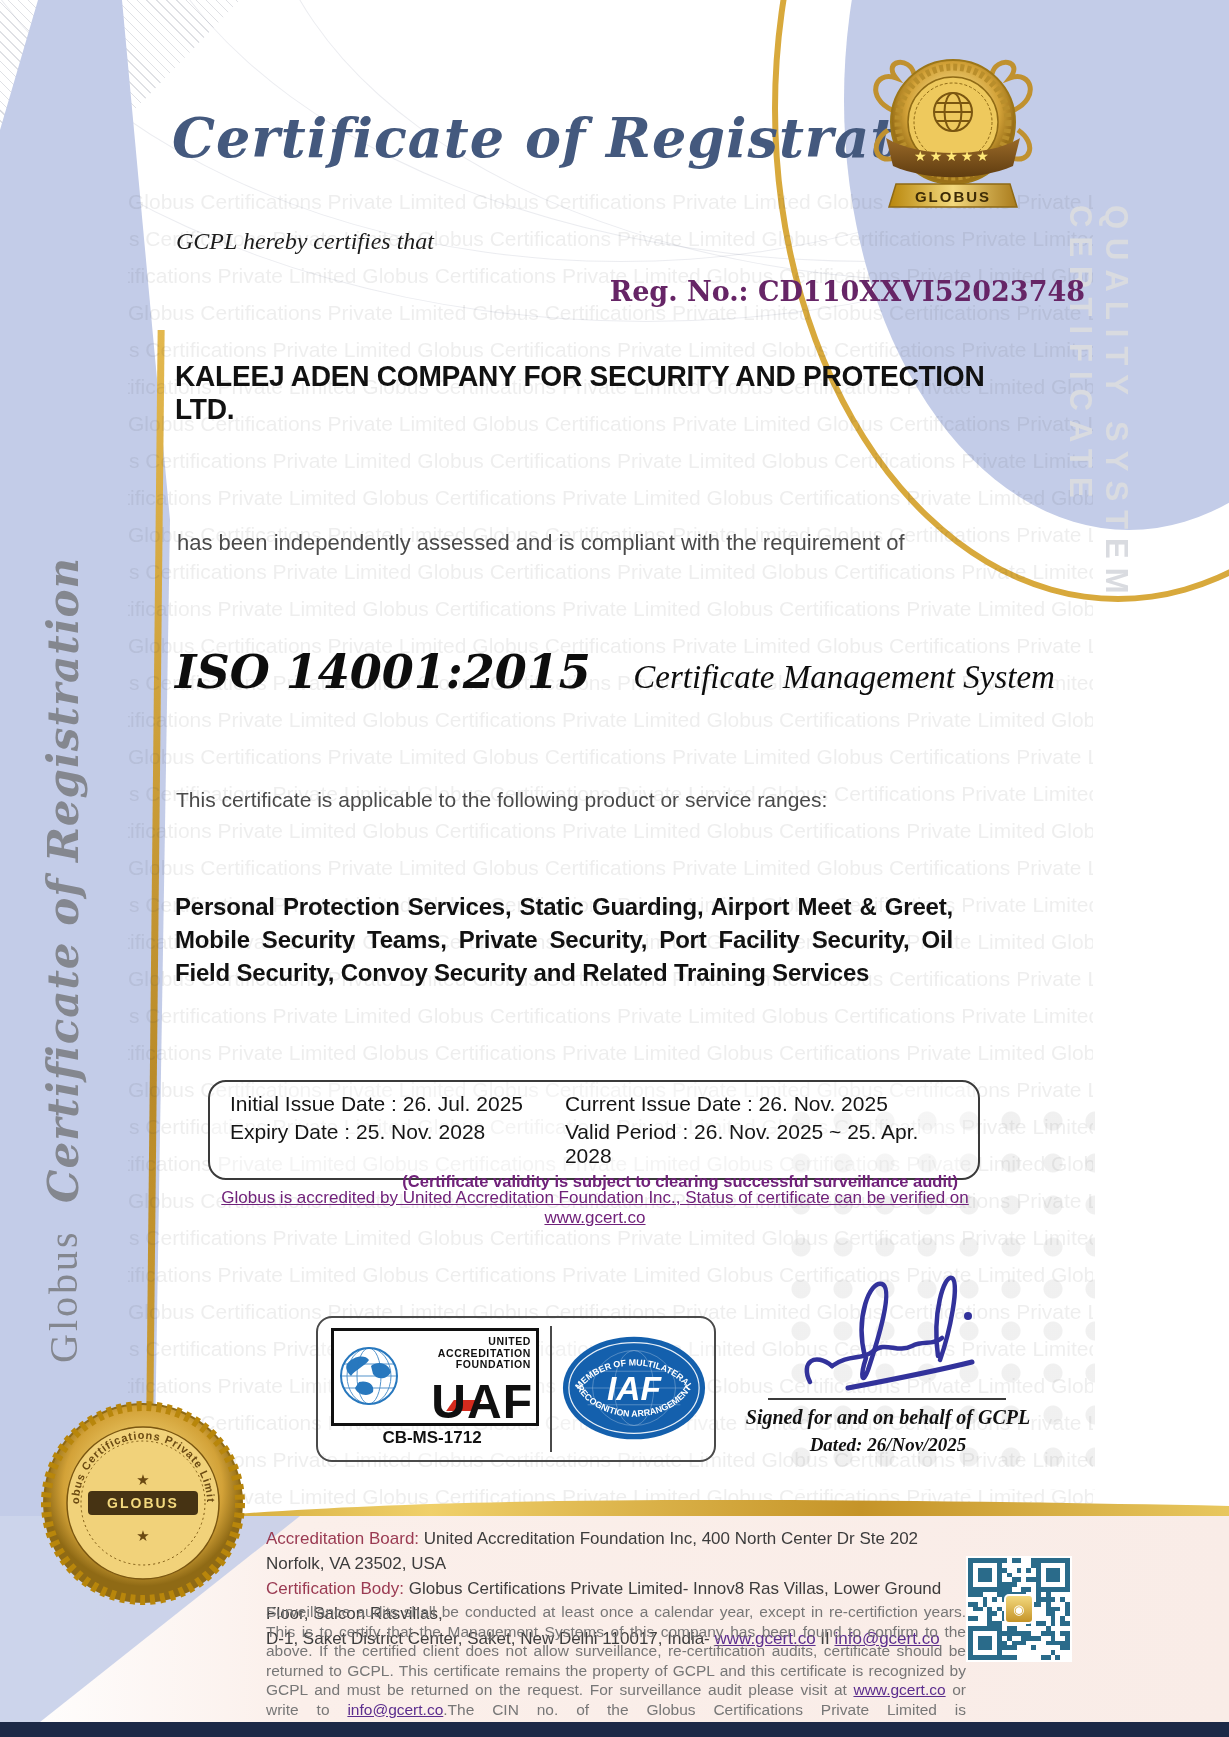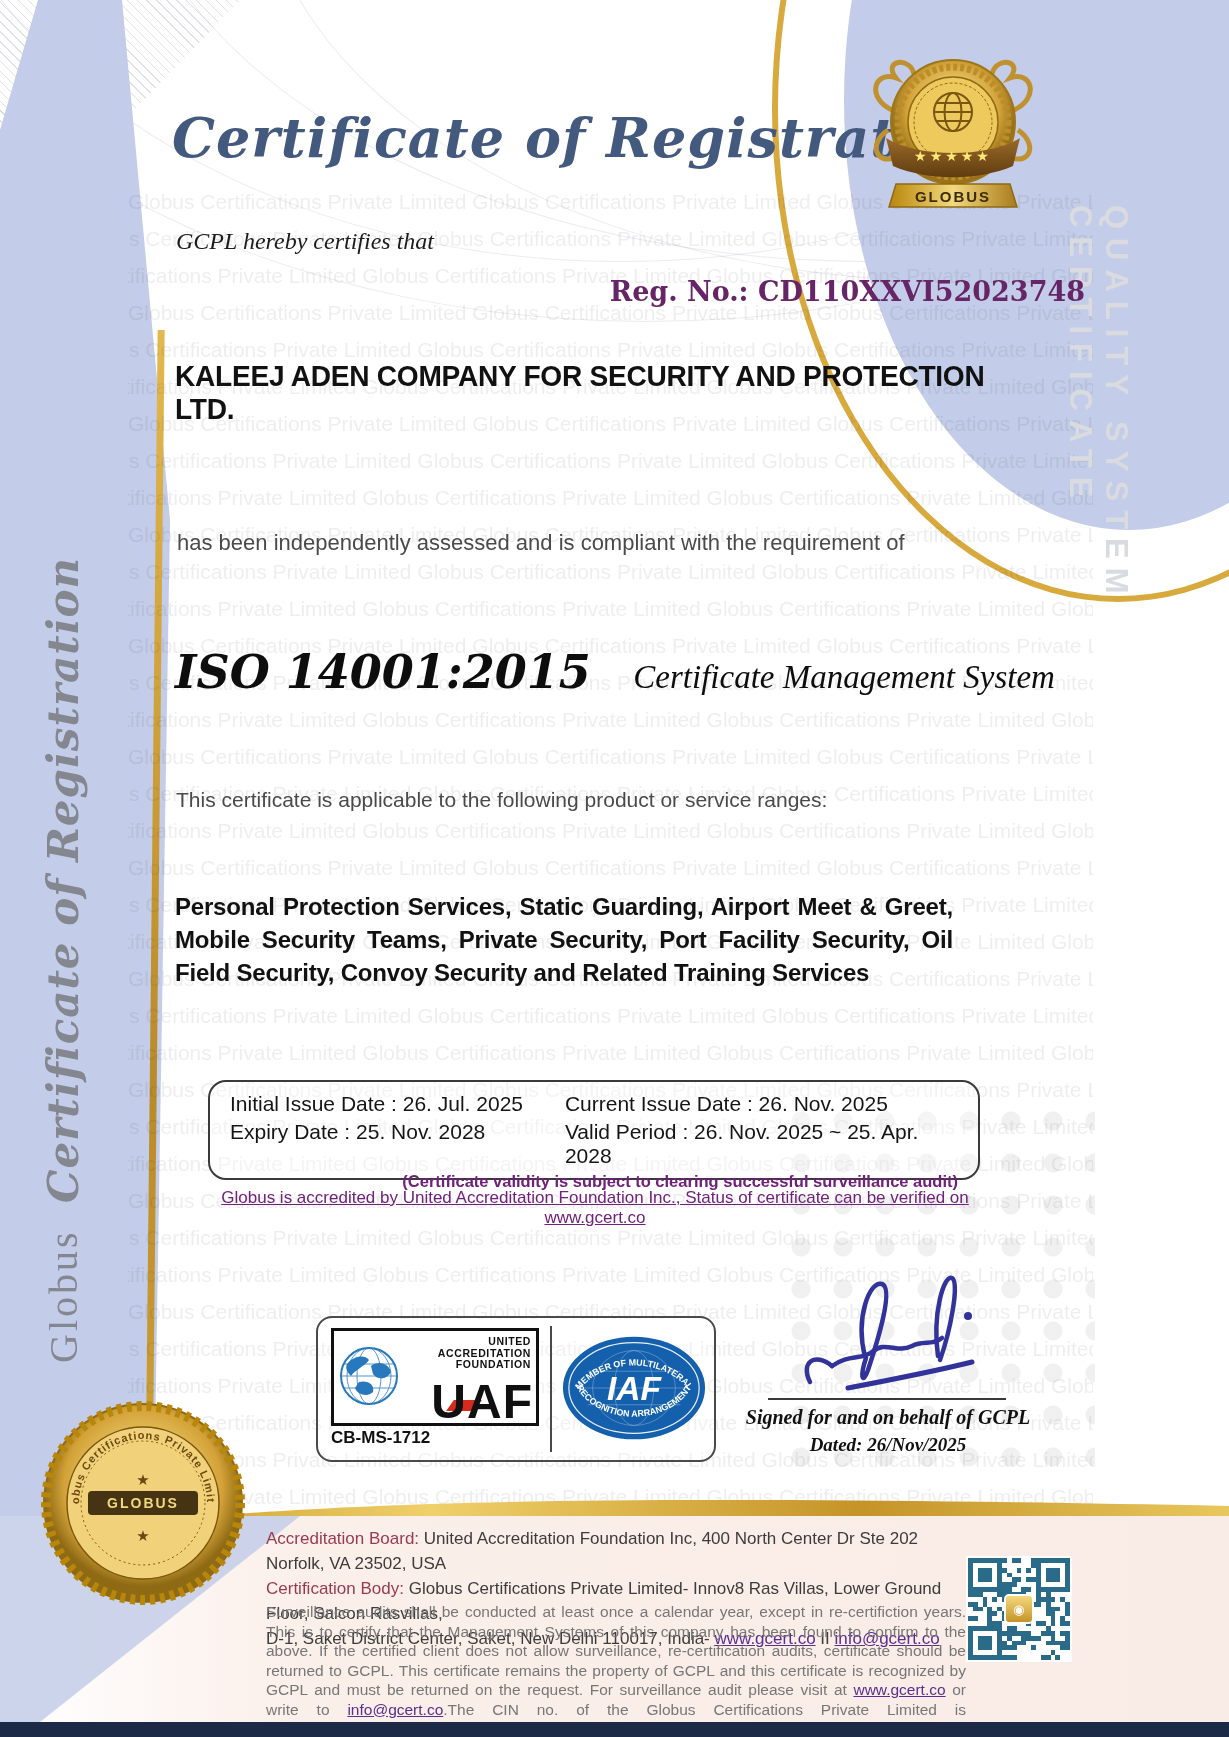--- a/index.html
+++ b/index.html
@@ -60,21 +60,21 @@
   
   .logos{position:absolute;left:316px;top:1316px;width:396px;height:142px;border:2px solid #4a4a4a;
          border-radius:16px;background:rgba(255,255,255,.25);}
   .logos-divider{position:absolute;left:232px;top:8px;bottom:8px;width:2px;background:#4a4a4a;}
   .uaf-box{position:absolute;left:13px;top:10px;width:202px;height:92px;border:3px solid #101010;background:#fff;}
   .uaf-globe{position:absolute;left:5px;top:15px;width:60px;height:60px;}
   .uaf-org{position:absolute;right:5px;top:5px;text-align:right;font-size:10.5px;font-weight:bold;
            letter-spacing:.6px;line-height:11.5px;color:#101010;}
   .uaf-abbr{position:absolute;right:3px;bottom:-6px;font-size:48px;font-weight:900;letter-spacing:1px;color:#101010;}
   .uaf-red{position:absolute;right:58px;bottom:12px;width:28px;height:11px;background:#D42B1E;transform:skewX(-35deg);}
-  .cb-code{position:absolute;left:13px;top:110px;width:202px;text-align:left;font-weight:bold;font-size:17px;}
+  .cb-code{position:absolute;left:13px;top:110px;width:202px;text-align:center;font-weight:bold;font-size:17px;}
   .iaf-svg{position:absolute;left:242px;top:14px;width:148px;height:112px;}
   
   .sig-ink{position:absolute;left:770px;top:1262px;width:240px;height:140px;}
   .sig-line{position:absolute;left:768px;top:1398px;width:238px;height:2px;background:#3a3a3a;}
   .signed{position:absolute;left:718px;top:1406px;width:340px;text-align:center;
           font-family:"Liberation Serif",serif;font-style:italic;font-weight:bold;font-size:20px;}
   .dated{position:absolute;left:718px;top:1434px;width:340px;text-align:center;
          font-family:"Liberation Serif",serif;font-style:italic;font-weight:bold;font-size:19px;}
   
   .gold-band{position:absolute;left:0;top:1482px;width:1229px;height:70px;}

